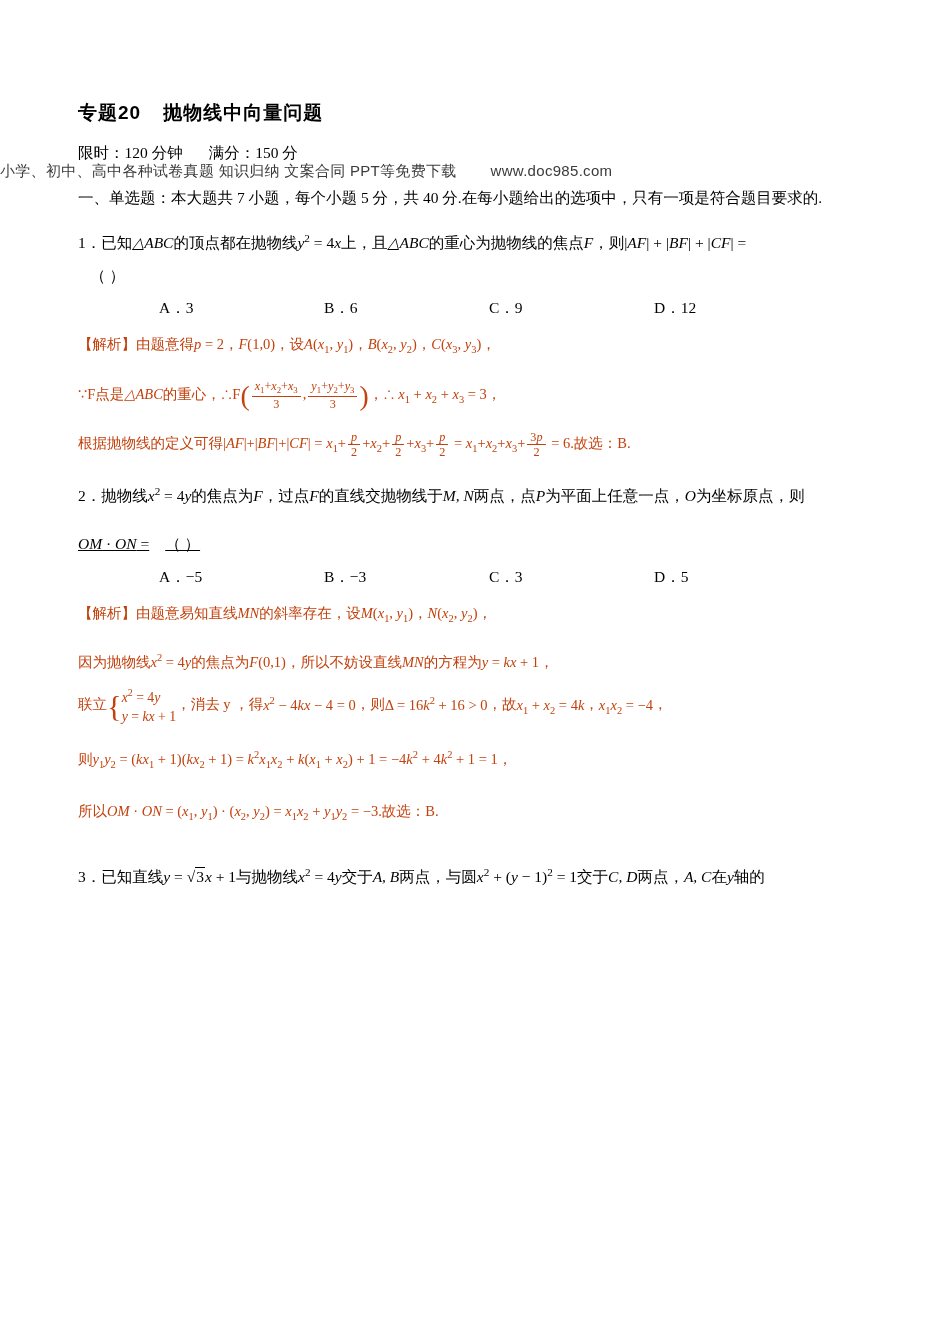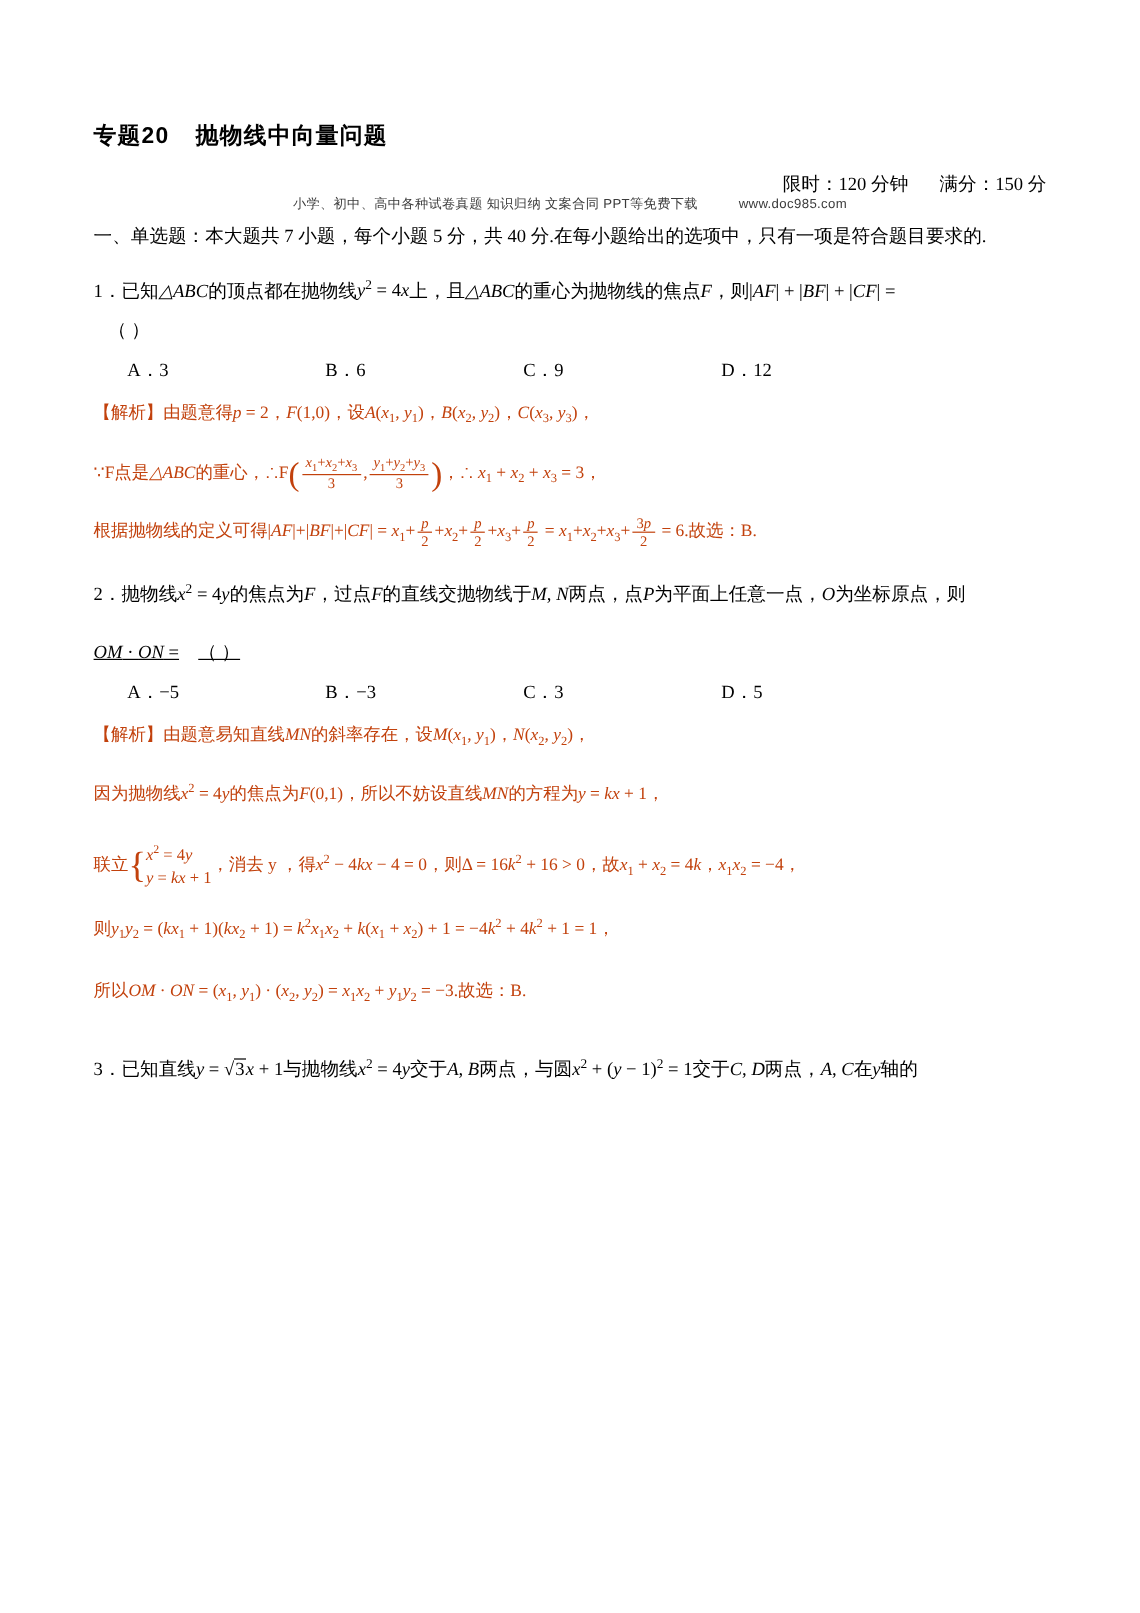--- a/index.html
+++ b/index.html
@@ -19,43 +19,42 @@
     min-height: 1344px;
     padding: 0;
     box-sizing: border-box;
     position: relative;
   }
   .watermark {
     position: absolute;
     top: 62px;
     left: 0;
     width: 950px;
-    text-align: center;
     font-family: "Liberation Sans", sans-serif;
-    font-size: 11px;
+    font-size: 15px;
     color: #3b3b3b;
     letter-spacing: 0.3px;
   }
   .watermark .wm-url {
     margin-left: 34px;
   }
   .content {
     padding: 0 78px 0 78px;
   }
   .doc-title {
     margin-top: 100px;
     font-family: "Liberation Sans", sans-serif;
     font-weight: bold;
     font-size: 19px;
     letter-spacing: 1px;
   }
   .doc-title .t-gap { display: inline-block; width: 22px; }
   .doc-sub {
     margin-top: 17px;
-    text-align: right;
+    text-align: left;
     font-family: "Liberation Serif", serif;
     font-size: 15.5px;
   }
   .doc-sub .s-gap { display: inline-block; width: 26px; }
   .section-head {
     margin-top: 19px;
     font-size: 15.5px;
     line-height: 1.95;
     text-align: justify;
     font-family: "Liberation Serif", serif;
@@ -64,20 +63,21 @@
     margin-top: 14px;
     font-size: 15.5px;
     line-height: 2.1;
     text-align: justify;
   }
   .opts {
     margin-top: 6px;
     font-size: 15.5px;
     display: flex;
     padding-left: 28px;
+    justify-content: center;
   }
   .opts .opt { width: 165px; }
   .sol {
     color: #c2410c;
     font-size: 14.5px;
     line-height: 2.35;
     margin-top: 8px;
     text-align: justify;
   }
   .sol-line { margin-top: 2px; }
@@ -177,21 +177,21 @@
       <span class="opt">D．5</span>
     </div>
 
     <div class="sol">
       <div class="sol-line">
         <span class="sol-tag">【解析】</span><span>由题意易知直线</span><span class="mi">MN</span><span>的斜率存在，</span><span>设</span><span class="math-inline"><span class="mi">M</span>(<span class="mi">x</span><span class="sub">1</span>, <span class="mi">y</span><span class="sub">1</span>)</span><span>，</span><span class="math-inline"><span class="mi">N</span>(<span class="mi">x</span><span class="sub">2</span>, <span class="mi">y</span><span class="sub">2</span>)</span><span>，</span>
       </div>
       <div class="sol-line" style="margin-top:14px;">
         <span>因为抛物线</span><span class="math-inline"><span class="mi">x</span><span class="supn">2</span> = 4<span class="mi">y</span></span><span>的焦点为</span><span class="math-inline"><span class="mi">F</span>(0,1)</span><span>，所以不妨设直线</span><span class="mi">MN</span><span>的方程为</span><span class="math-inline"><span class="mi">y</span> = <span class="mi">kx</span> + 1</span><span>，</span>
       </div>
-      <div class="sol-line" style="margin-top:23px;">
+      <div class="sol-line" style="margin-top:7px;">
         <span>联立</span><span class="sysbrace">{</span><span class="syslines"><span style="display:block;"><span class="mi">x</span><span class="supn">2</span> = 4<span class="mi">y</span></span><span style="display:block;"><span class="mi">y</span> = <span class="mi">kx</span> + 1</span></span><span>，消去 y ，得</span><span class="math-inline"><span class="mi">x</span><span class="supn">2</span> − 4<span class="mi">kx</span> − 4 = 0</span><span>，则</span><span class="math-inline">Δ = 16<span class="mi">k</span><span class="supn">2</span> + 16 &gt; 0</span><span>，故</span><span class="math-inline"><span class="mi">x</span><span class="sub">1</span> + <span class="mi">x</span><span class="sub">2</span> = 4<span class="mi">k</span></span><span>，</span><span class="math-inline"><span class="mi">x</span><span class="sub">1</span><span class="mi">x</span><span class="sub">2</span> = −4</span><span>，</span>
       </div>
       <div class="sol-line" style="margin-top:16px;">
         <span>则</span><span class="math-inline"><span class="mi">y</span><span class="sub">1</span><span class="mi">y</span><span class="sub">2</span> = (<span class="mi">kx</span><span class="sub">1</span> + 1)(<span class="mi">kx</span><span class="sub">2</span> + 1) = <span class="mi">k</span><span class="supn">2</span><span class="mi">x</span><span class="sub">1</span><span class="mi">x</span><span class="sub">2</span> + <span class="mi">k</span>(<span class="mi">x</span><span class="sub">1</span> + <span class="mi">x</span><span class="sub">2</span>) + 1 = −4<span class="mi">k</span><span class="supn">2</span> + 4<span class="mi">k</span><span class="supn">2</span> + 1 = 1</span><span>，</span>
       </div>
       <div class="sol-line" style="margin-top:16px;">
         <span>所以</span><span class="math-inline"><span class="mi">OM</span> · <span class="mi">ON</span> = (<span class="mi">x</span><span class="sub">1</span>, <span class="mi">y</span><span class="sub">1</span>) · (<span class="mi">x</span><span class="sub">2</span>, <span class="mi">y</span><span class="sub">2</span>) = <span class="mi">x</span><span class="sub">1</span><span class="mi">x</span><span class="sub">2</span> + <span class="mi">y</span><span class="sub">1</span><span class="mi">y</span><span class="sub">2</span> = −3</span><span>.故选：B.</span>
       </div>
     </div>
 

